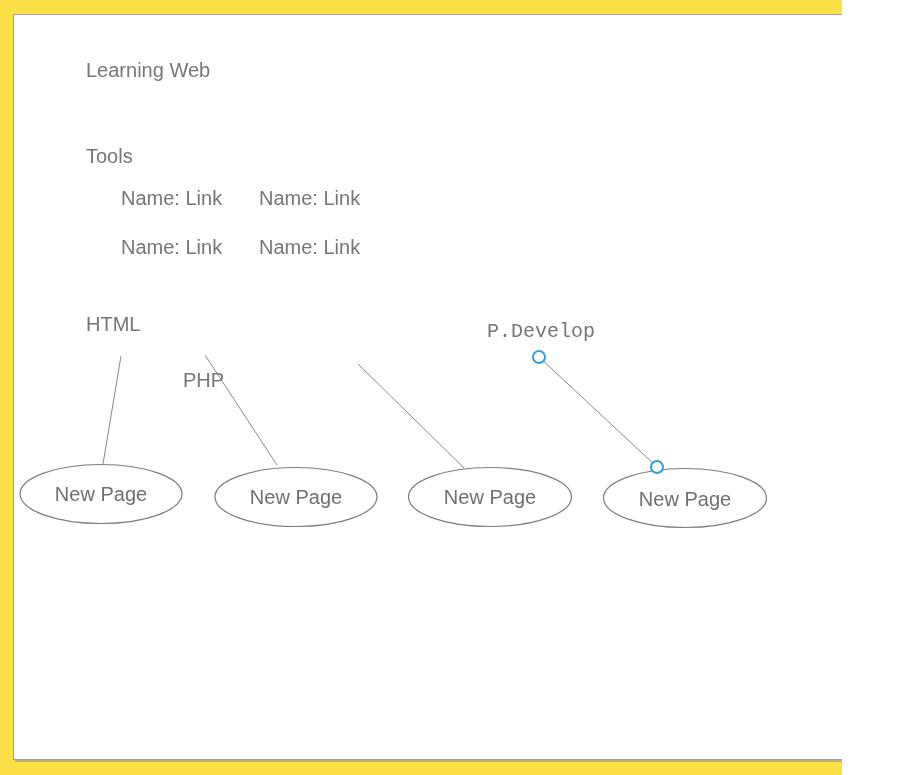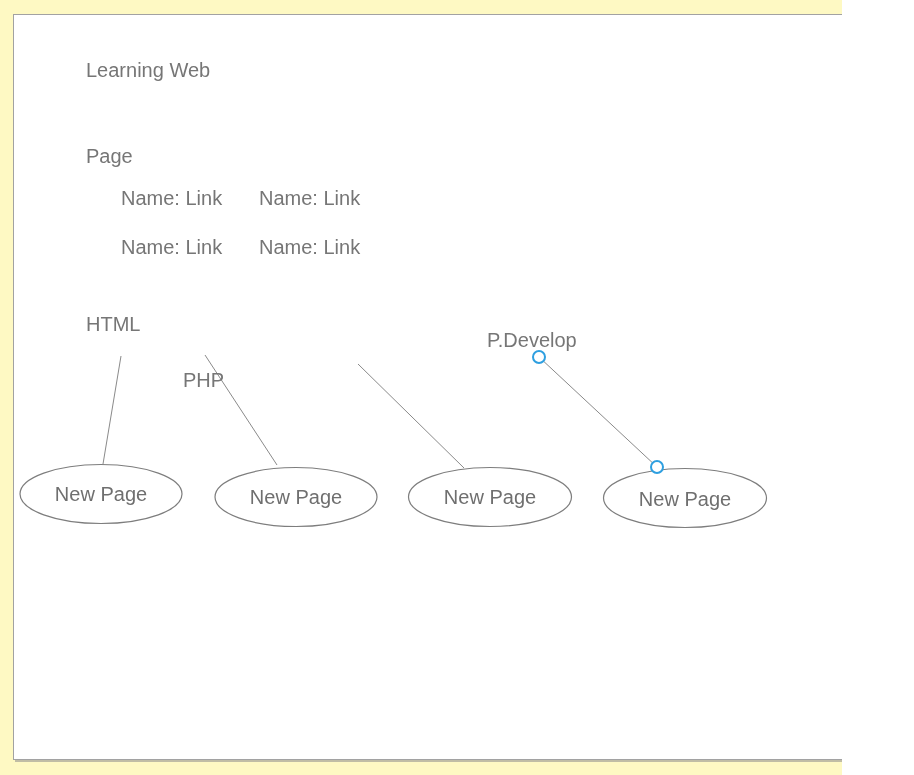--- a/index.html
+++ b/index.html
@@ -5,21 +5,21 @@
   html, body {
     margin: 0;
     padding: 0;
     background: #ffffff;
     font-family: "Liberation Sans", sans-serif;
   }
   .stage {
     position: relative;
     width: 842px;
     height: 775px;
-    background: #fef9c3;
+    background: #fde047;
     overflow: hidden;
   }
   .page {
     position: absolute;
     left: 13px;
     top: 14px;
     width: 878px;
     height: 744px;
     background: #ffffff;
     border: 1px solid #a2a2a2;
@@ -71,29 +71,29 @@
     <ellipse class="node" cx="296" cy="497" rx="81" ry="29.5"></ellipse>
     <ellipse class="node" cx="490" cy="497" rx="81.5" ry="29.5"></ellipse>
     <ellipse class="node" cx="685" cy="498" rx="81.5" ry="29.5"></ellipse>
 
     <circle class="handle" cx="539" cy="357" r="6"></circle>
     <circle class="handle" cx="657" cy="467" r="6"></circle>
   </svg>
 
   <div class="shape-text" style="left:86px; top:58px;">Learning Web</div>
 
-  <div class="shape-text" style="left:86px; top:144px;">Page</div>
+  <div class="shape-text" style="left:86px; top:144px;">Tools</div>
 
   <div class="shape-text" style="left:121px; top:186px;">Name: Link</div>
   <div class="shape-text" style="left:259px; top:186px;">Name: Link</div>
   <div class="shape-text" style="left:121px; top:235px;">Name: Link</div>
   <div class="shape-text" style="left:259px; top:235px;">Name: Link</div>
 
   <div class="shape-text" style="left:86px; top:312px;">HTML</div>
   <div class="shape-text" style="left:183px; top:320px;margin-top:48px;">PHP</div>
-  <div class="shape-text" style="left:487px; top:328px;">P.Develop</div>
+  <div class="shape-text" style="left:487px; top:320px;font-family:Liberation Mono, monospace;">P.Develop</div>
 
   <div class="node-label" style="left:20px; top:482px;">New Page</div>
   <div class="node-label" style="left:215px; top:485px;">New Page</div>
   <div class="node-label" style="left:409px; top:485px;">New Page</div>
   <div class="node-label" style="left:604px; top:487px;">New Page</div>
 
 </div>
 
 </body></html>

